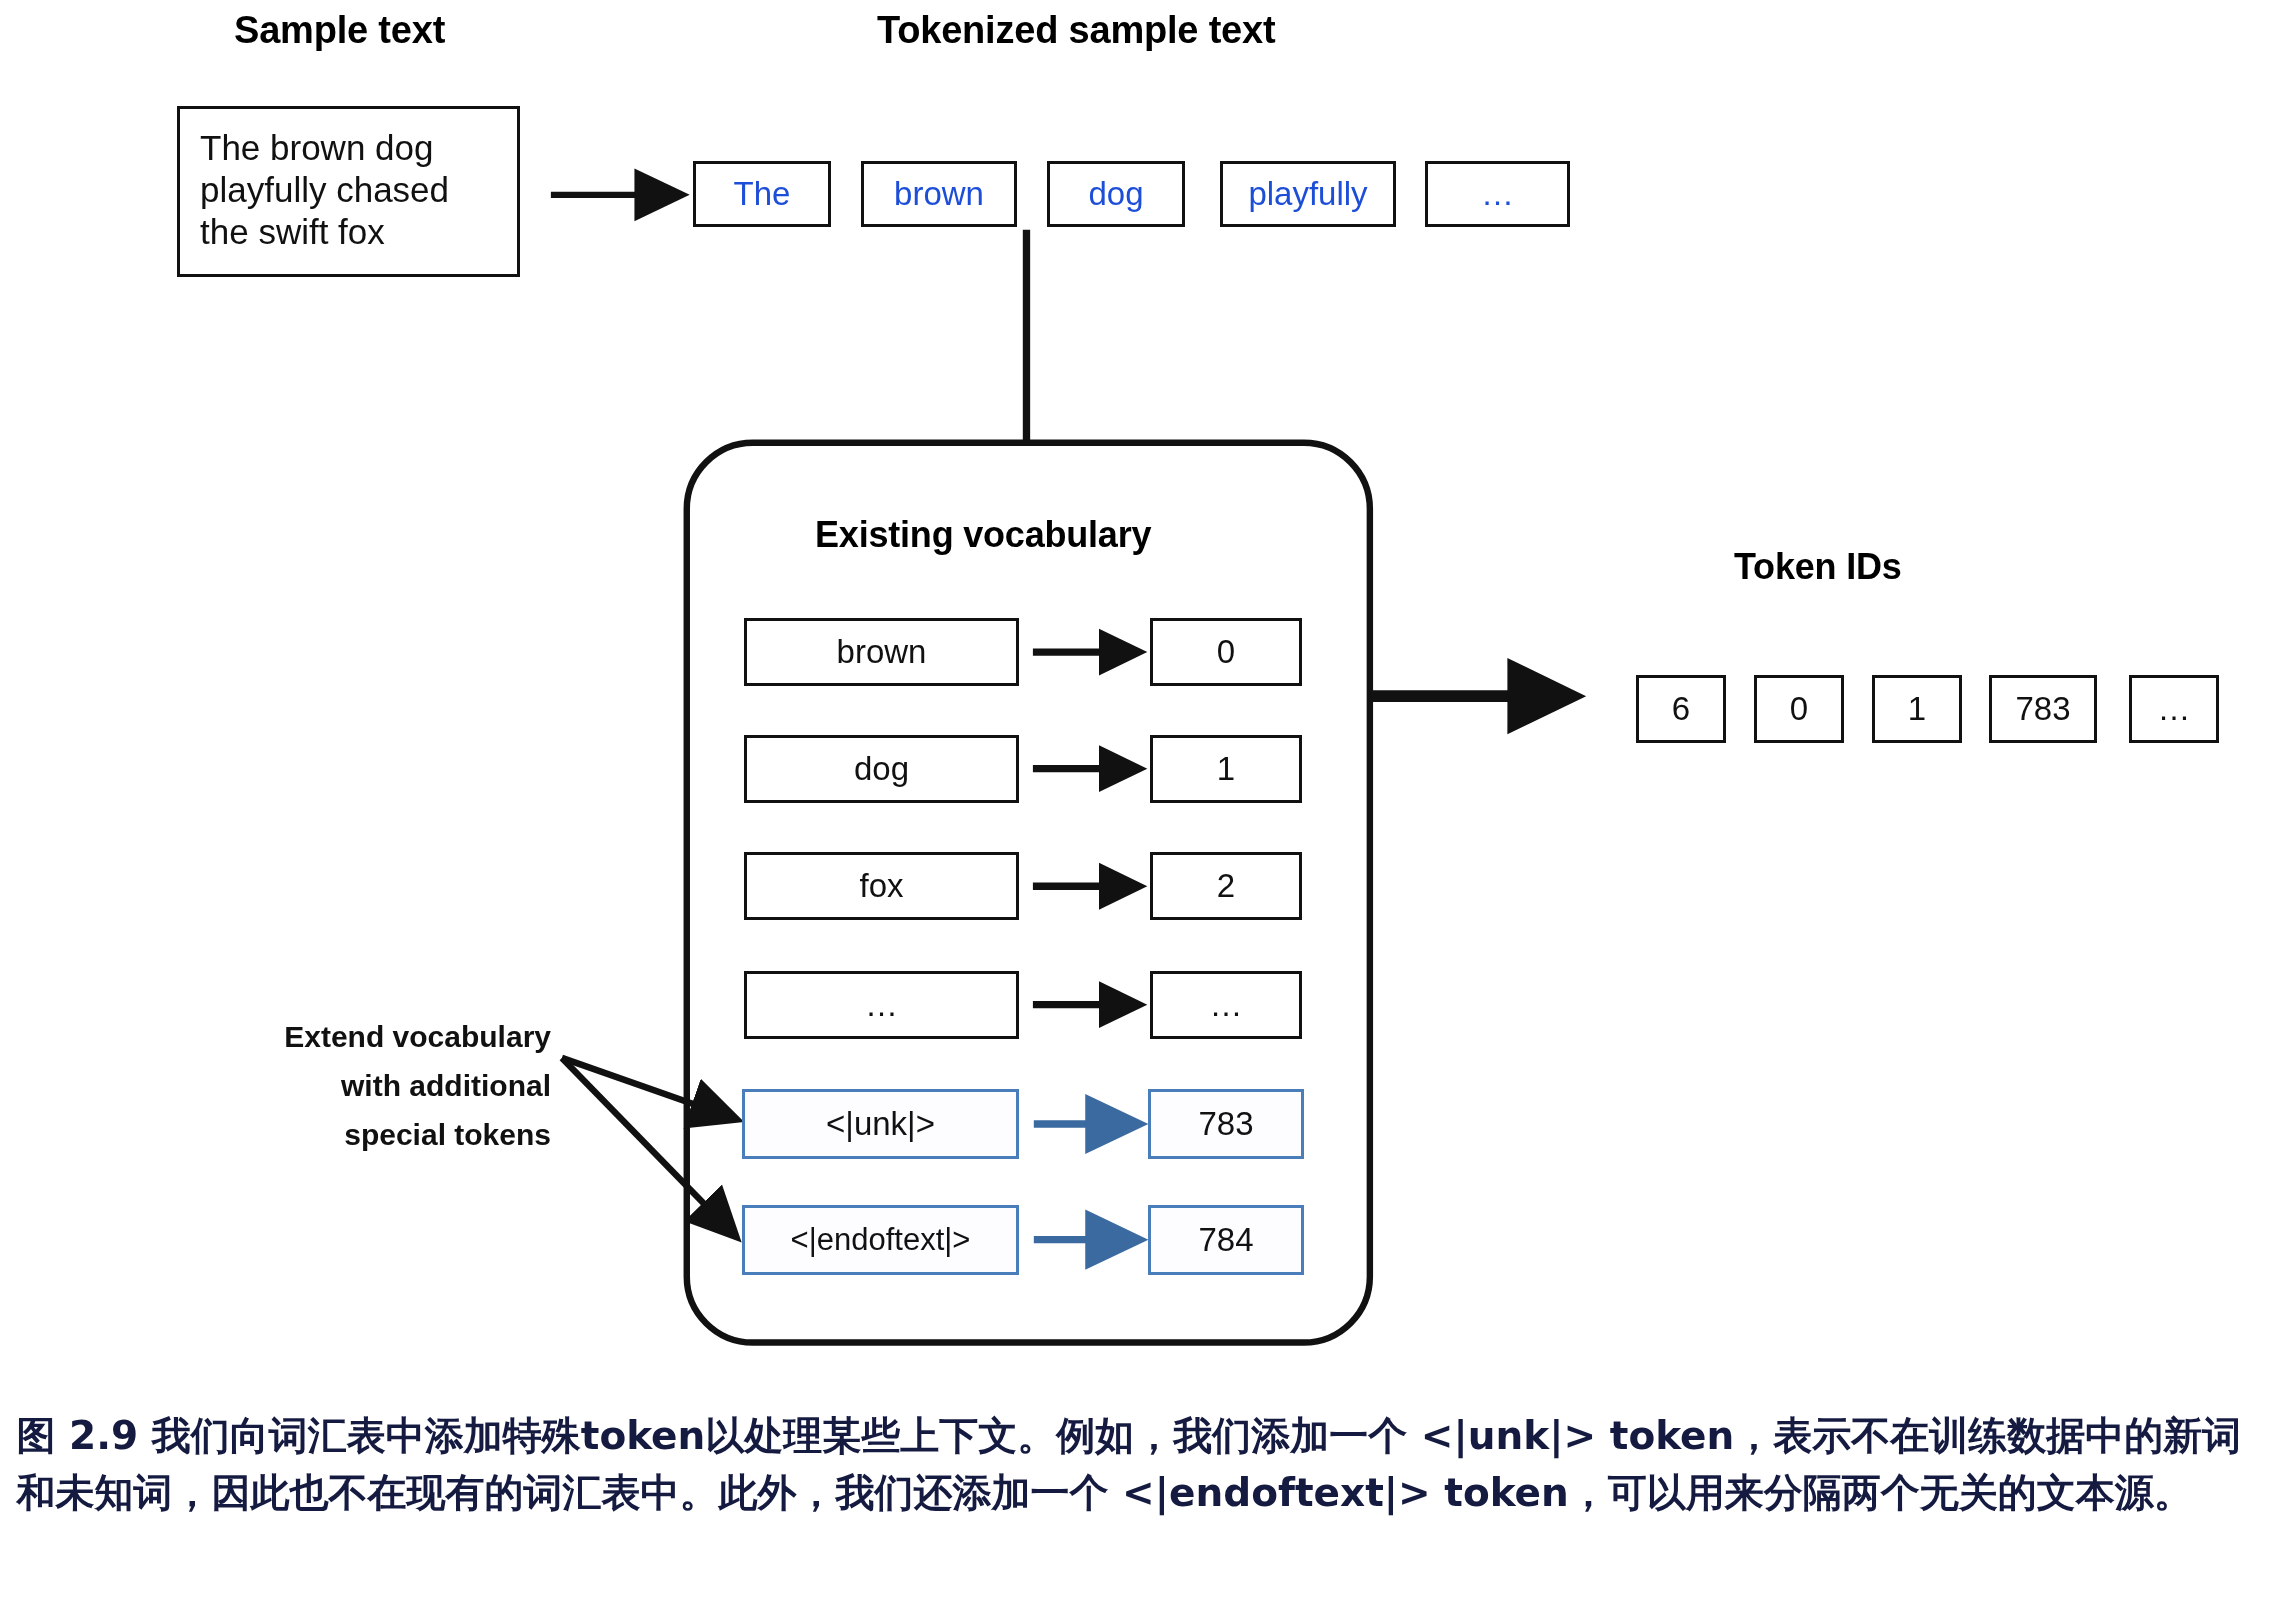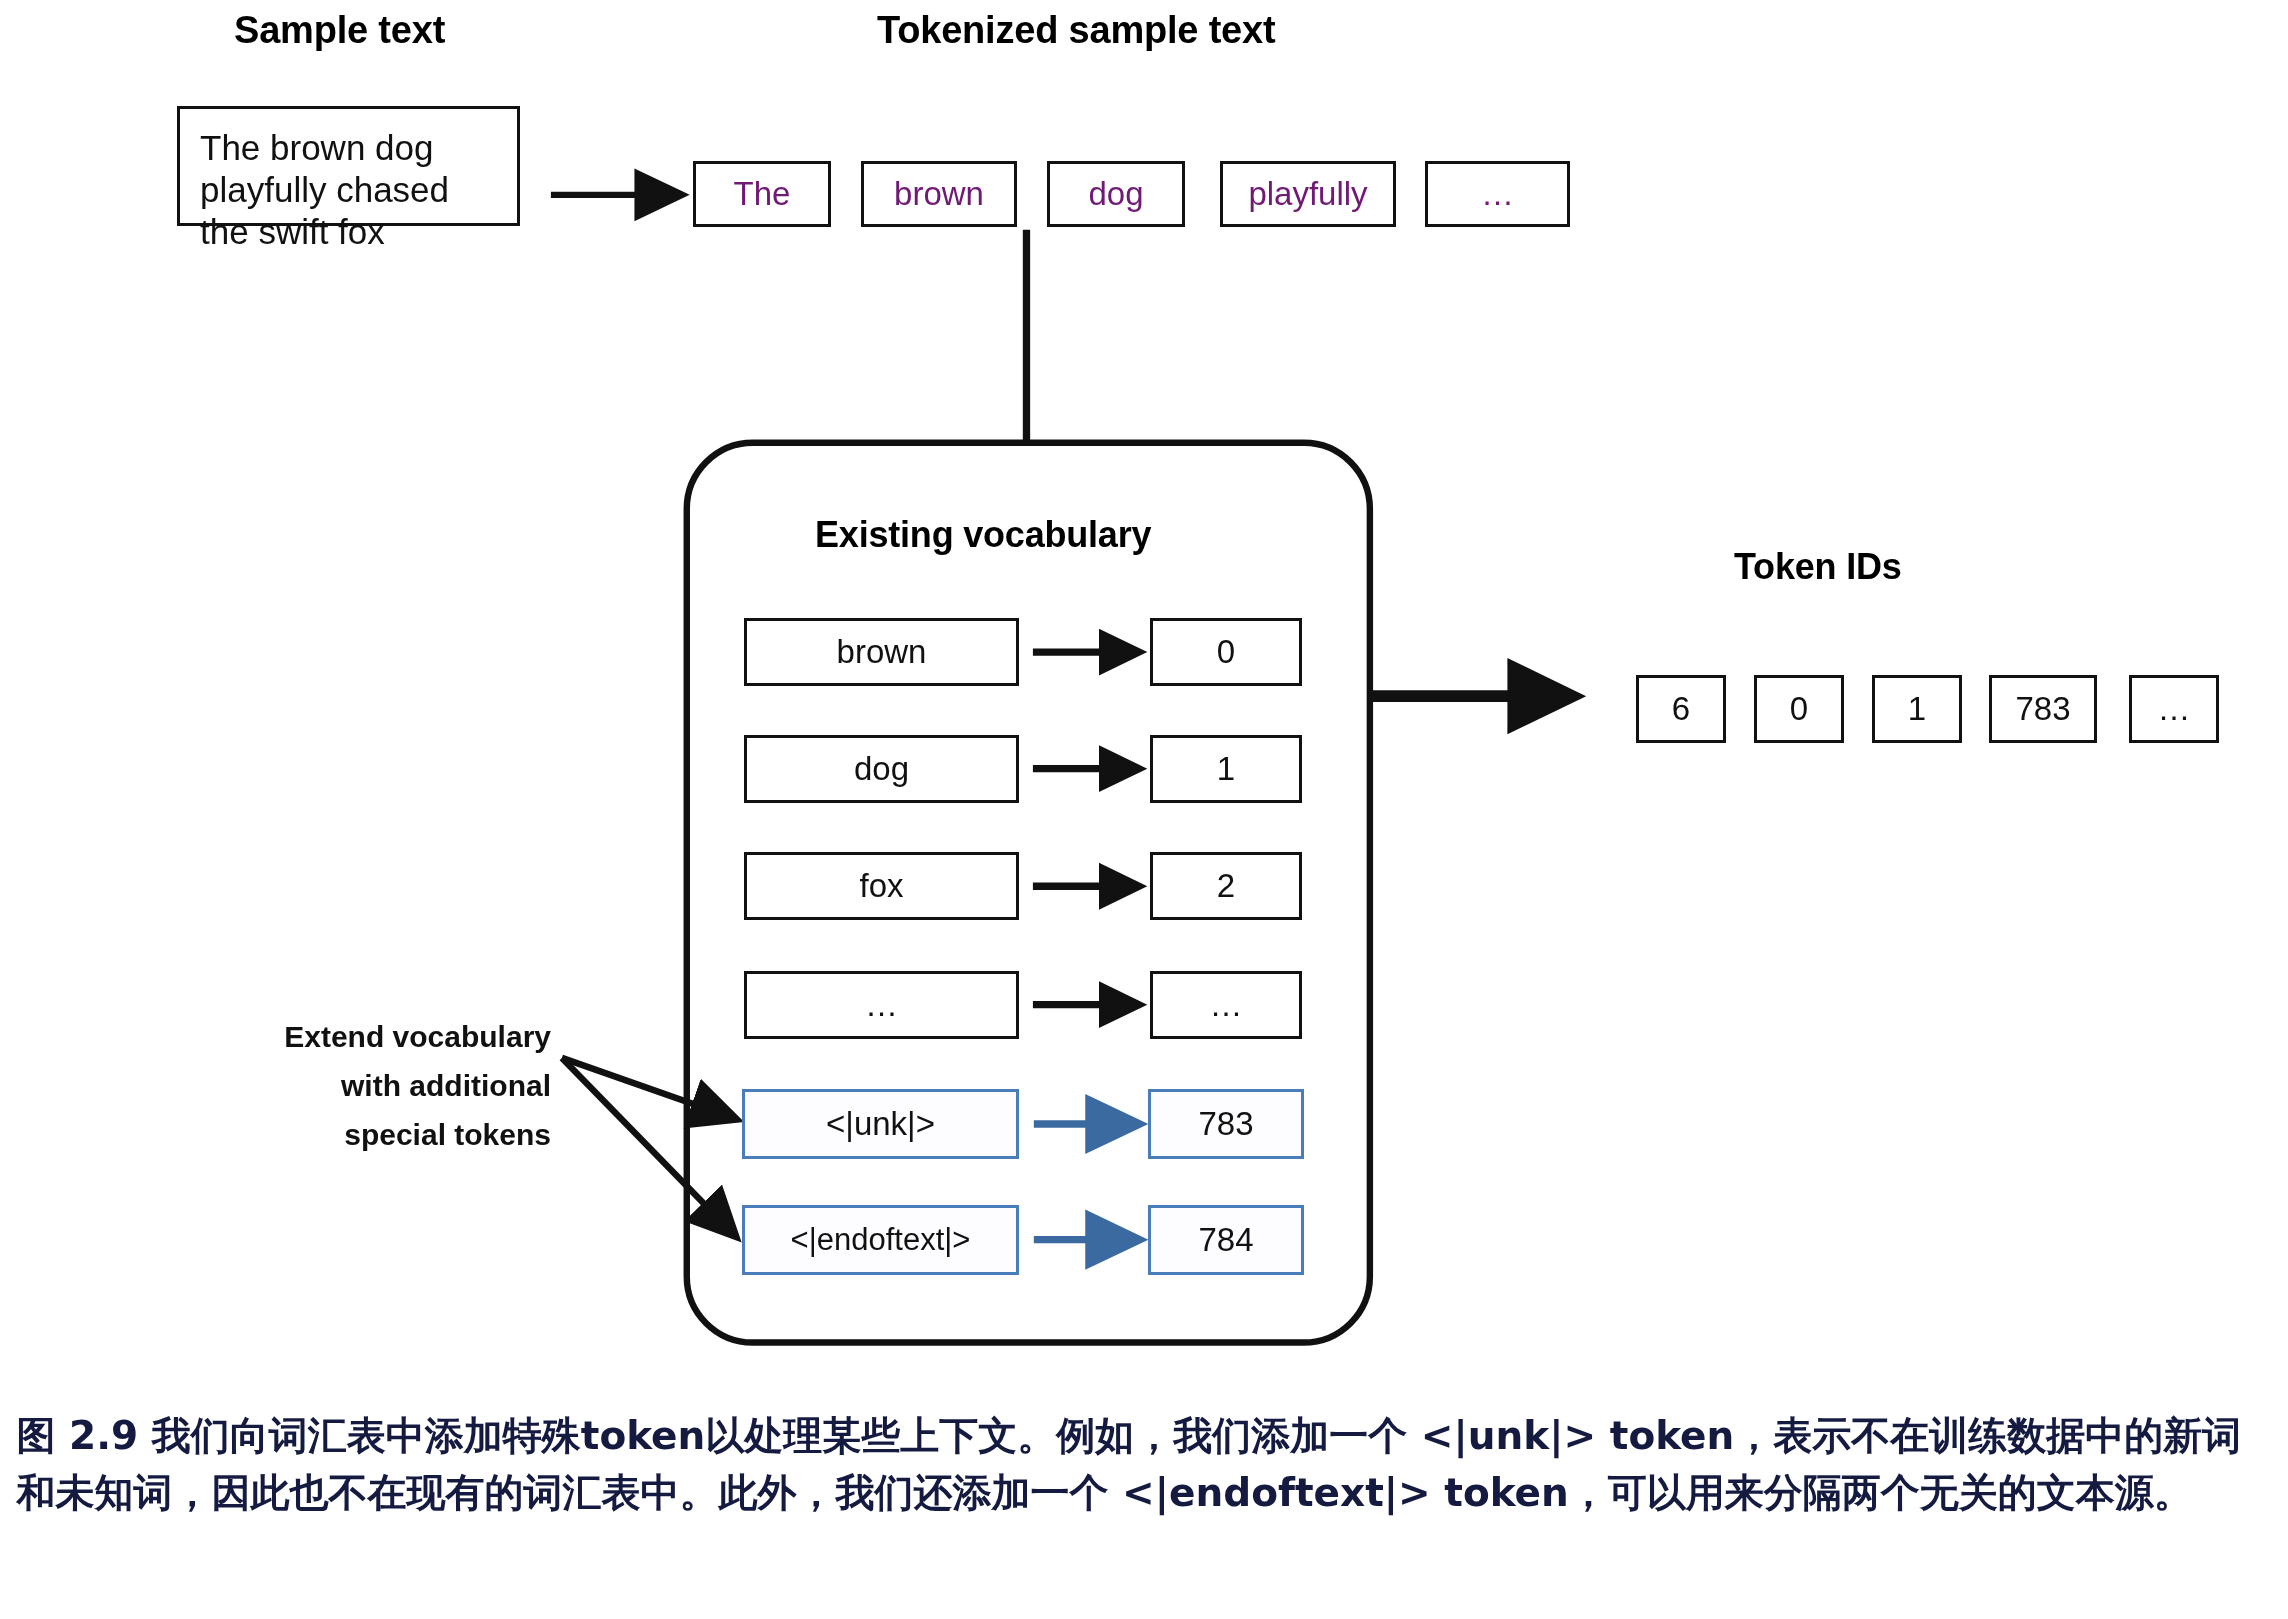--- a/index.html
+++ b/index.html
@@ -44,41 +44,41 @@
   #heading-tokenized     { left: 877px;  top: 9.2px;  font-size: 38px; }
   #heading-token-ids     { left: 1734px; top: 546px; font-size: 36px; }
   #heading-existing-vocab{ left: 815px;  top: 514px; font-size: 36px; }
 
   
   #sample-text-box {
     position: absolute;
     left: 177px;
     top: 106px;
     width: 343px;
-    height: 120px;
+    height: 171px;
     border: 3.7px solid #111111;
     box-sizing: border-box;
     background: #ffffff;
     padding: 18.4px 0 0 20px;
     font-size: 35px;
     line-height: 42px;
     color: #111111;
   }
 
   
   .token-box {
     position: absolute;
     border: 3.7px solid #111111;
     box-sizing: border-box;
     background: #ffffff;
     display: flex;
     align-items: center;
     justify-content: center;
     font-size: 33px;
-    color: #701a75;
+    color: #1d4ed8;
     white-space: nowrap;
   }
 
   .tokenized-row .token-box { height: 66px; top: 161px; }
 
   .vocab-word {
     position: absolute;
     left: 744px;
     width: 275px;
     height: 68px;

